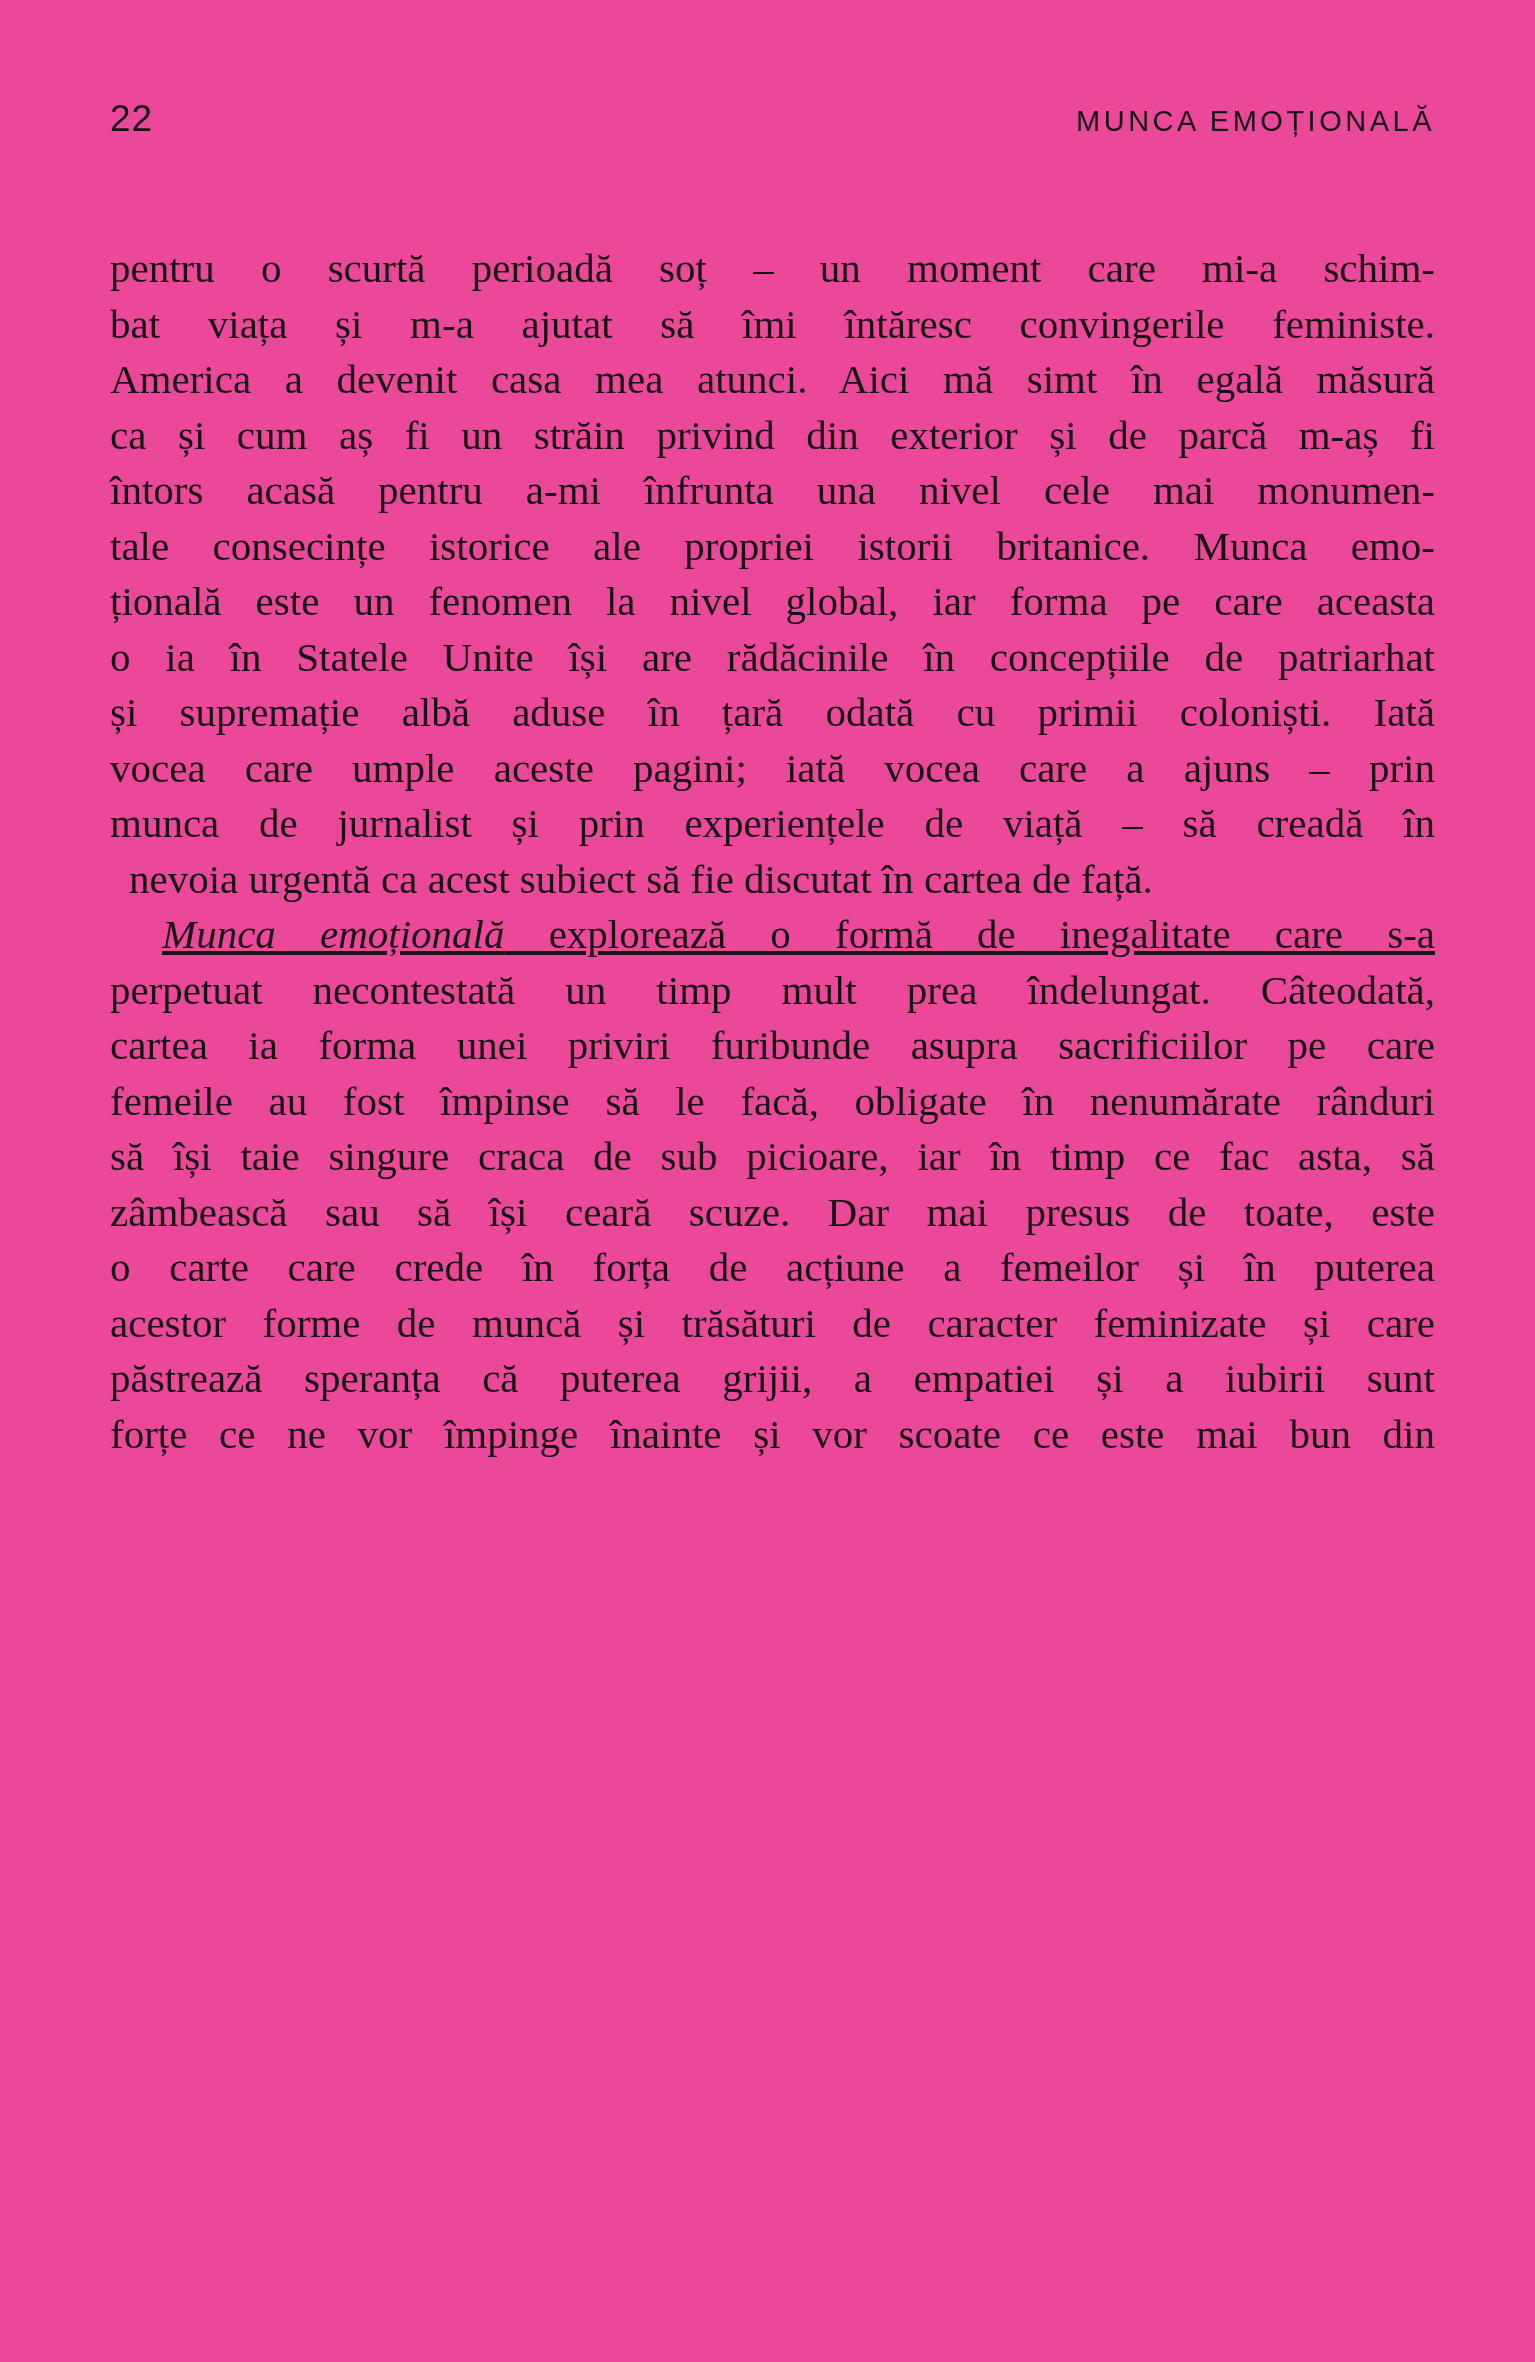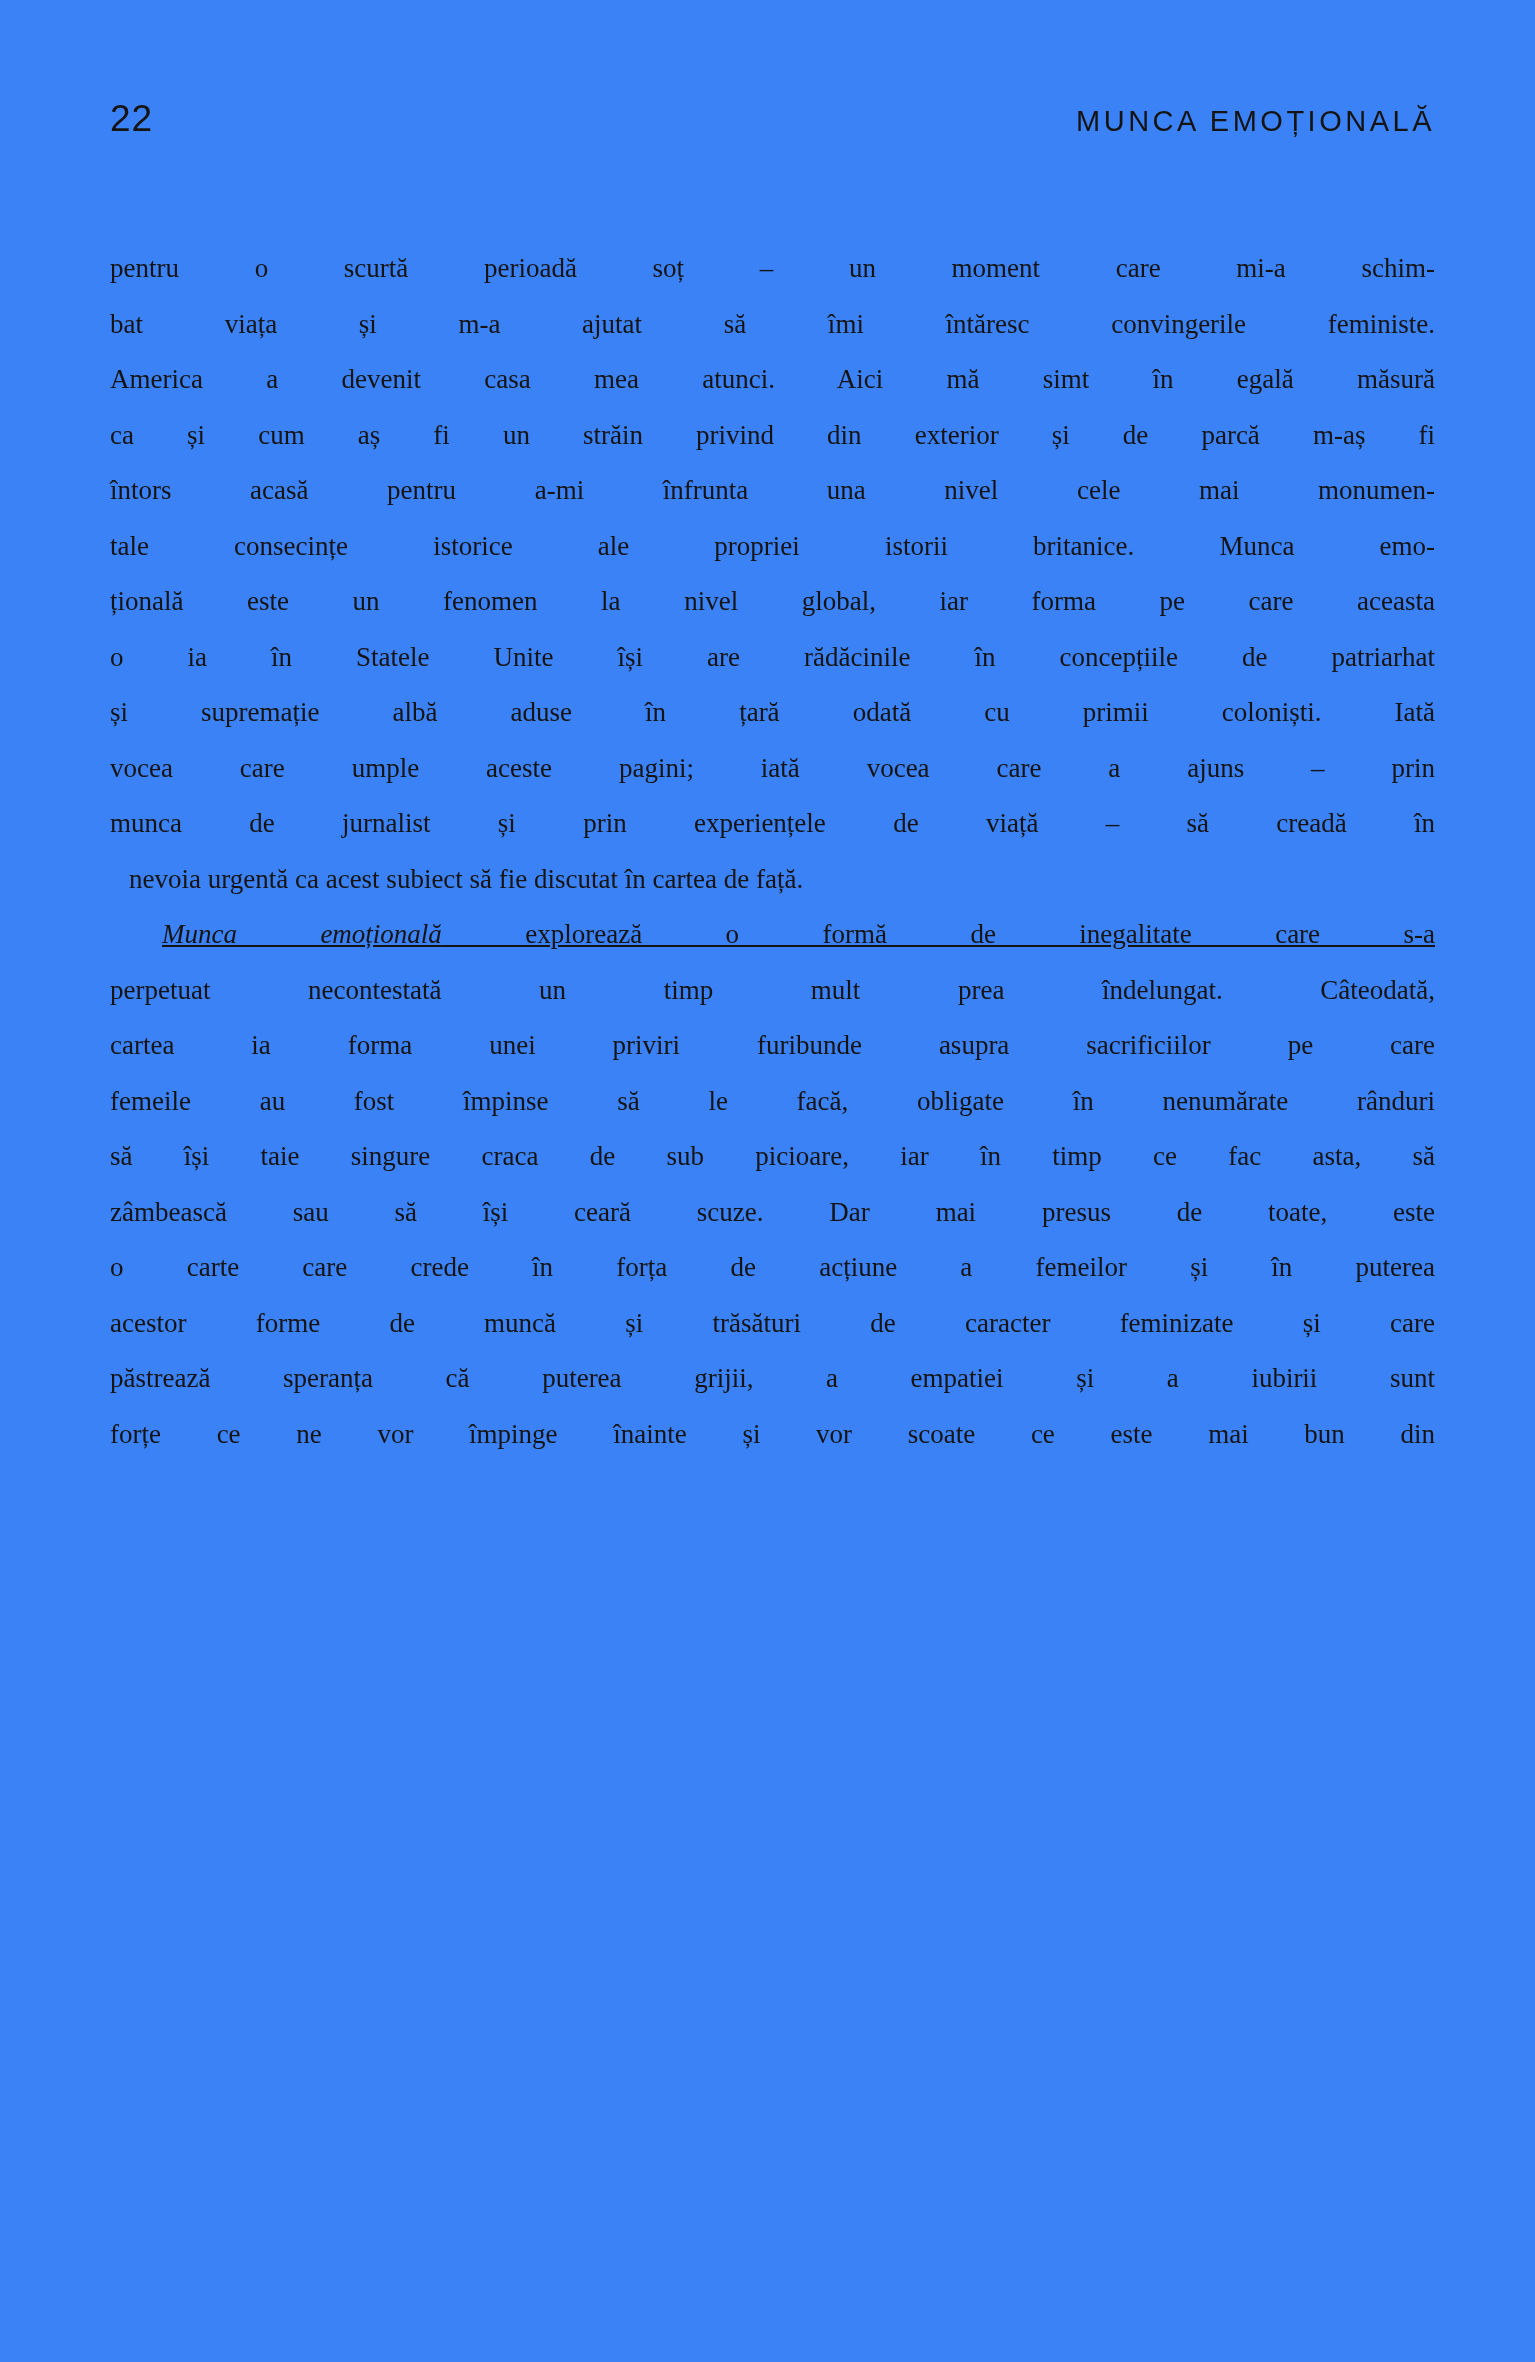--- a/index.html
+++ b/index.html
@@ -13,21 +13,21 @@
     position: relative;
     font-family: "Liberation Serif", serif;
     color: #151413;
     -webkit-font-smoothing: antialiased;
   }
   .page {
     position: absolute;
     top: 0; left: 0;
     width: 1535px;
     height: 2362px;
-    background: #3b82f6;
+    background: #ec4899;
     box-sizing: border-box;
     padding: 100px 100px 0 110px;
   }
   .running-head {
     display: flex;
     justify-content: space-between;
     align-items: baseline;
     width: 1325px;
   }
   .folio {
@@ -42,21 +42,21 @@
     font-family: "Liberation Sans", sans-serif;
     font-size: 29px;
     font-weight: 500;
     letter-spacing: 3.5px;
     color: #151413;
     line-height: 1;
   }
   .body-text {
     margin-top: 104px;
     width: 1325px;
-    font-size: 27px;
+    font-size: 41px;
     line-height: 55.5px;
   }
   .paragraph { margin: 0; }
   .line {
     text-align: justify;
     text-align-last: justify;
     white-space: normal;
   }
   .line.last {
     text-align-last: left;

